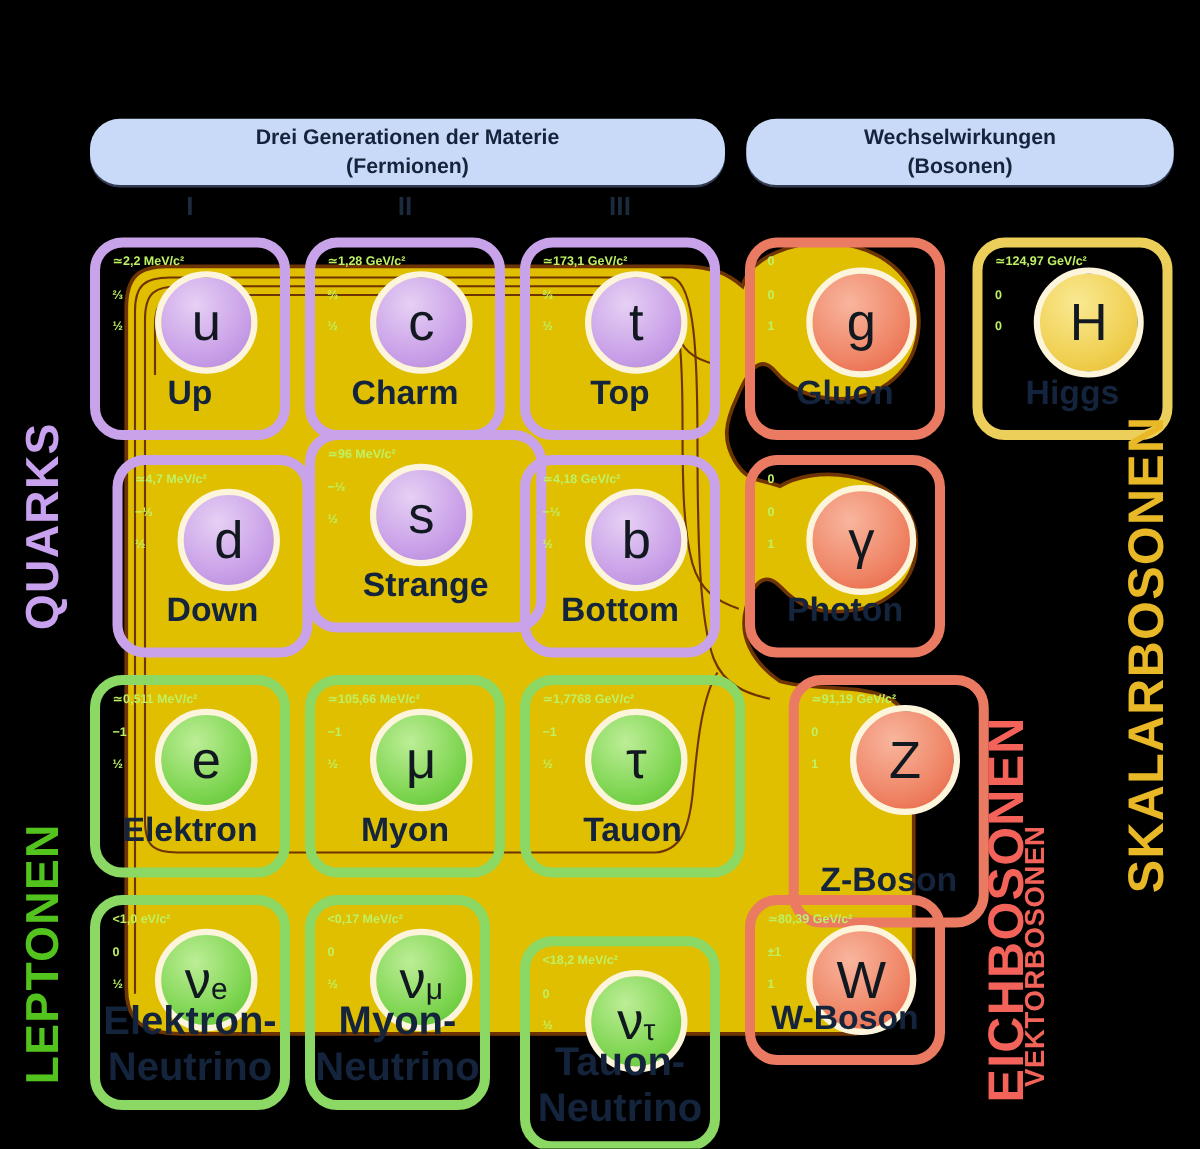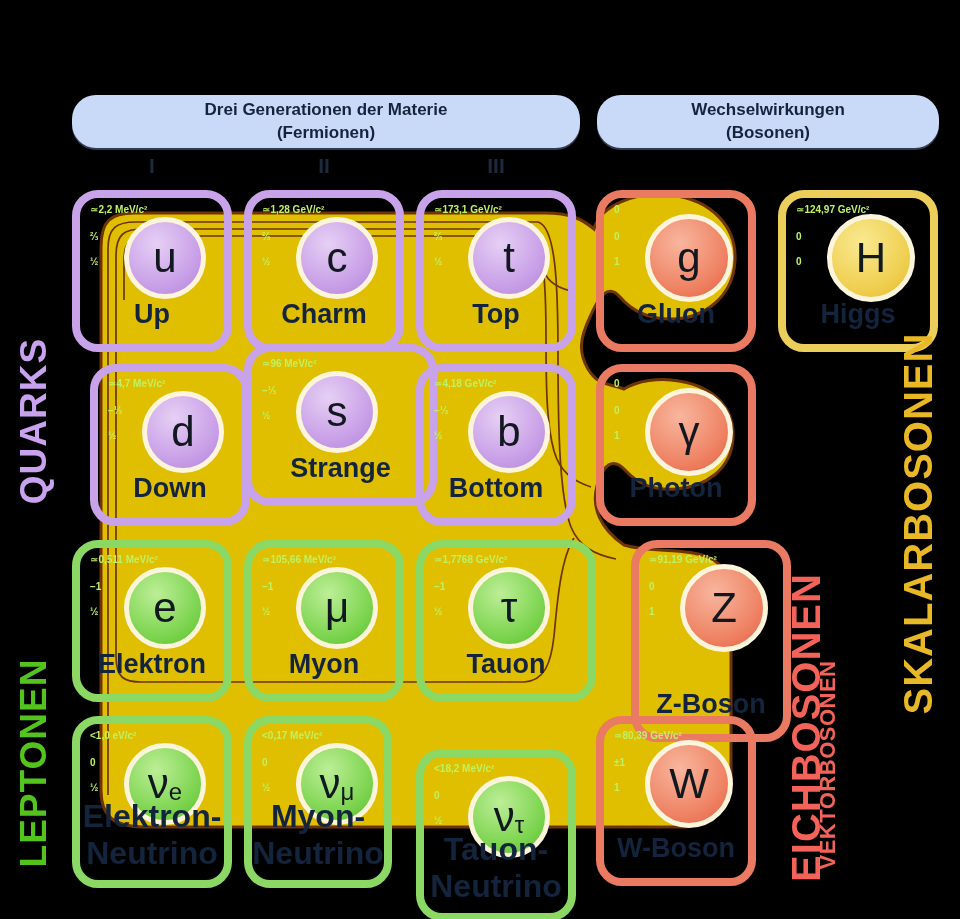--- a/index.html
+++ b/index.html
@@ -249,21 +249,21 @@
       <div class="cell lepton" style="left: 416px; top: 749px; width: 160px; height: 172px;">
       <span class="prop mass">&lt;18,2 MeV/c²</span>
       <span class="prop charge">0</span>
       <span class="prop spin">½</span>
       <div class="circle grad-lepton" style="left: 44px; top: 19px;">
         <span class="sym">ν</span>
         <span class="symsub">τ</span>
       </div>
       <div class="name two-line">Tauon-<br>Neutrino</div>
     </div>
-      <div class="cell gauge" style="left: 596px; top: 716px; width: 160px; height: 170px;">
+      <div class="cell gauge" style="left: 596px; top: 716px; width: 160px; height: 136px;">
       <span class="prop mass">≃80,39 GeV/c²</span>
       <span class="prop charge">±1</span>
       <span class="prop spin">1</span>
       <div class="circle grad-gauge" style="left: 41px; top: 16px;">
         <span class="sym">W</span>
 
       </div>
       <div class="name">W-Boson</div>
     </div>
     </div>

